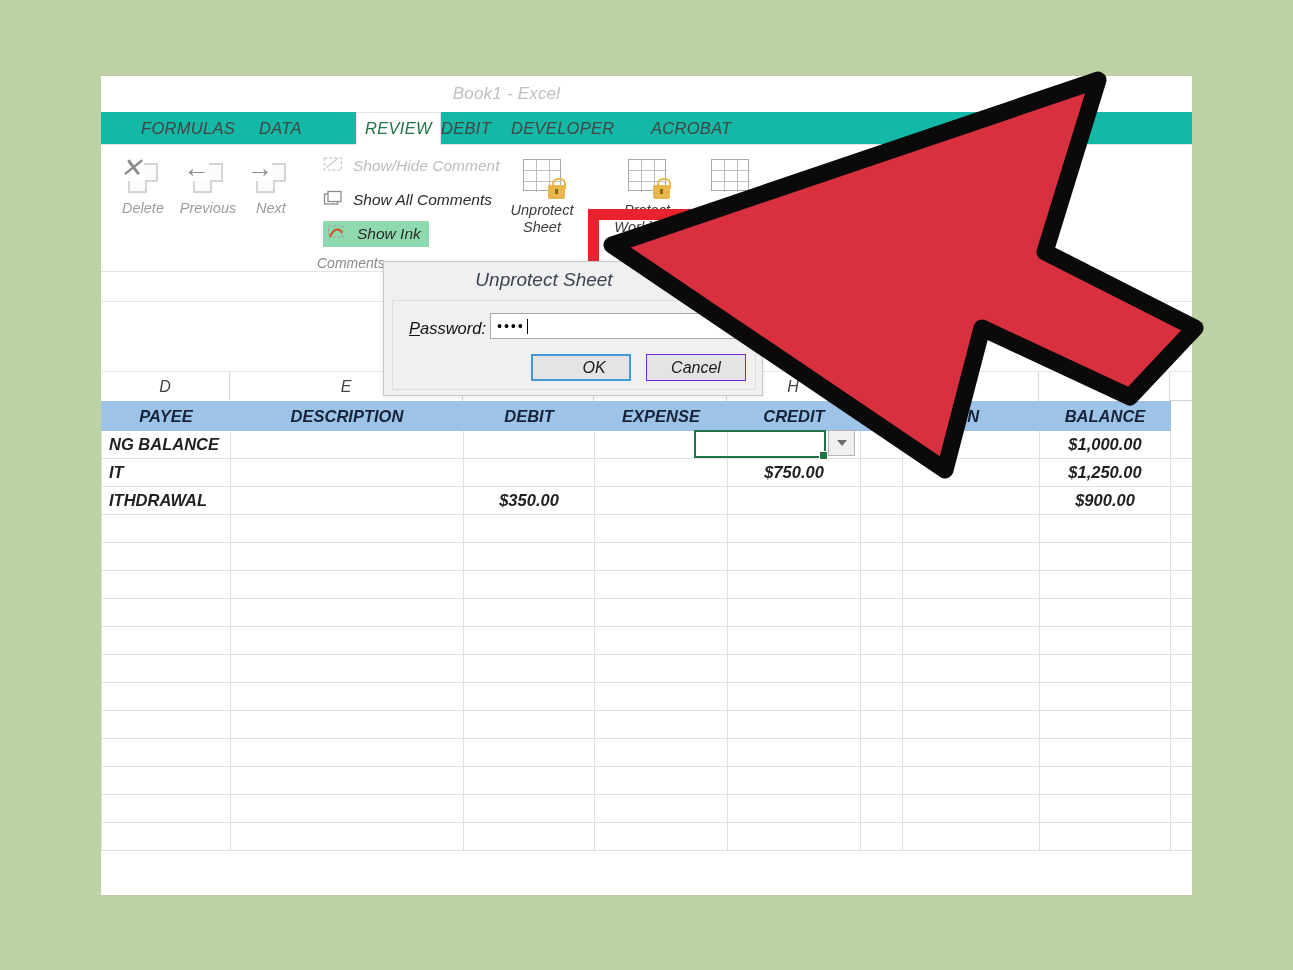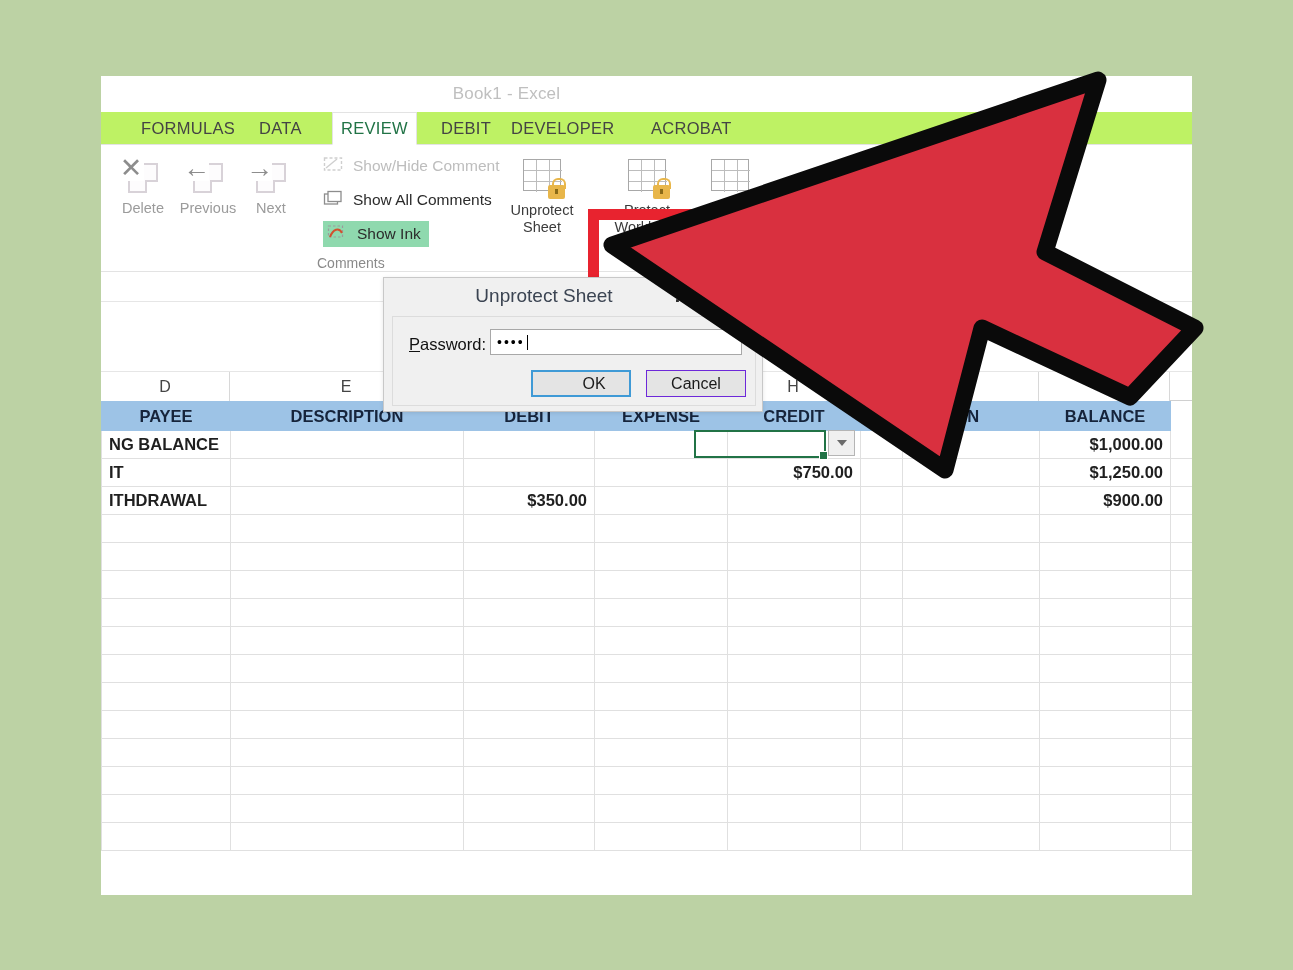--- a/index.html
+++ b/index.html
@@ -2,21 +2,21 @@
 <html><head>
 <meta charset="utf-8">
 <style>
   * { box-sizing: border-box; margin: 0; padding: 0; }
   html, body {
     width: 1293px; height: 970px;
     background: #bcd2a4;
     font-family: "Liberation Sans", sans-serif;
     overflow: hidden;
   }
-  #root { position: relative; width: 1059px; height: 970px; }
+  #root { position: relative; width: 1059px; height: 970px; font-style: italic; }
 
   
   .excel-window {
     position: absolute; left: 101px; top: 76px;
     width: 1091px; height: 819px;
     background: #ffffff;
     overflow: hidden;
   }
 
   
@@ -26,37 +26,38 @@
   }
   .title-text {
     position: absolute; left: 0; top: 8px; width: 1091px;
     text-align: center; text-indent: -280px;
     font-size: 17px; color: #bfbfbf; letter-spacing: .2px;
   }
 
   
   .tab-strip {
     position: absolute; left: 0; top: 36px; width: 1091px; height: 33px;
-    background: #bef264;
+    background: #14b8a6;
     border-bottom: 1px solid #e3e3e3;
   }
   .tab {
     position: absolute; top: 0; height: 33px;
     display: flex; align-items: center; justify-content: center;
     font-size: 16.5px; color: #444; letter-spacing: .3px;
     padding: 0 10px; white-space: nowrap;
   }
   .tab.active {
     color: #217346;
     background: #ffffff;
     border-left: 1px solid #e3e3e3;
     border-right: 1px solid #e3e3e3;
     border-top: 1px solid #e3e3e3;
     border-bottom: 1px solid #ffffff;
     z-index: 3;
+    margin-left: 24px;
   }
   .tab-t0 { left: 30px; }
   .tab-t1 { left: 148px; }
   .tab-t2 { left: 231px; width: 85px; padding: 0; }
   .tab-t3 { left: 330px; }
   .tab-t4 { left: 400px; }
   .tab-t5 { left: 540px; }
 
   
   .ribbon {
@@ -161,21 +162,21 @@
   .sheet-table td {
     height: 28px; border: 1px solid #e0e0e0;
     font-size: 16.5px; padding: 0 7px; color: #1f1f1f;
     overflow: hidden; white-space: nowrap;
   }
   .sheet-table tr.hdr td {
     background: #9dc3e6; font-weight: bold; text-align: center;
     height: 29px; border-color: #9dc3e6; color: #16243b;
     font-size: 16.5px;
   }
-  .cell-num { text-align: right; font-weight: bold; }
+  .cell-num { text-align: center; font-weight: bold; }
   .cell-txt { text-align: left; font-weight: bold; margin-top: 24px; }
   .cell-center { text-align: center; font-weight: bold; margin-top: 33px; }
   .sel-box {
     position: absolute; left: 593px; top: 58px;
     width: 132px; height: 28px;
     border: 2px solid #217346; z-index: 6;
     pointer-events: none;
   }
   .sel-box::after {
     content: ""; position: absolute; right: -4px; bottom: -4px;
@@ -188,21 +189,21 @@
     border: 1px solid #b5b5b5; z-index: 6;
     display: flex; align-items: center; justify-content: center;
   }
   .sel-dropdown span {
     width: 0; height: 0; border-left: 5px solid transparent;
     border-right: 5px solid transparent; border-top: 6px solid #6b6b6b;
   }
 
   
   .dialog {
-    position: absolute; left: 383px; top: 277px;
+    position: absolute; left: 383px; top: 261px;
     width: 380px; height: 135px;
     background: #f0f0f0;
     border: 1px solid #c8c8c8;
     z-index: 30;
     box-shadow: 0 1px 4px rgba(0,0,0,.10);
   }
   .dlg-title-bar {
     position: relative; height: 36px; background: #f0f0f0;
   }
   .dlg-title {

